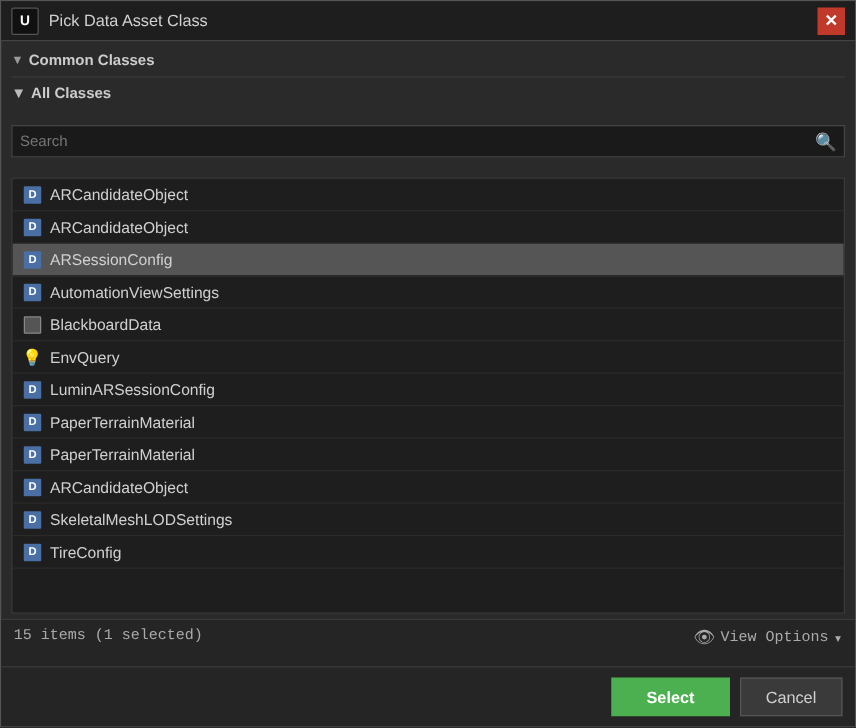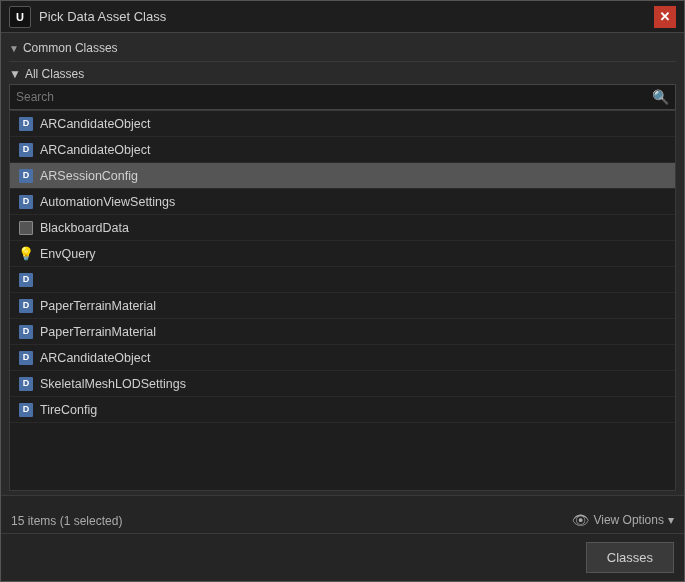--- a/index.html
+++ b/index.html
@@ -96,36 +96,36 @@
       gap: 4px;
       cursor: pointer;
     }
 
     .section-header .arrow {
       font-size: 10px;
       color: #999;
     }
 
     .section-label {
-      font-weight: normal;
+      font-weight: bold;
       color: #ccc;
     }
 
     .all-classes-header {
       display: flex;
       align-items: center;
       padding: 3px 8px;
       font-size: 12px;
       color: #bbb;
       gap: 4px;
       cursor: pointer;
     }
 
     .search-bar {
-      margin: 0 8px;
+      margin: 16px 8px;
       position: relative;
       flex-shrink: 0;
     }
 
     .search-input {
       width: 100%;
       background: #1a1a1a;
       border: 1px solid #444;
       color: #ccc;
       padding: 4px 28px 4px 6px;
@@ -226,27 +226,28 @@
       line-height: 1;
     }
 
     .item-name {
       font-size: 12.5px;
       color: #d0d0d0;
     }
 
     .footer {
       display: flex;
-      align-items: flex-end;
+      align-items: flex-start;
       justify-content: space-between;
       padding: 5px 10px;
       border-top: 1px solid #3a3a3a;
       background: #252525;
       flex-shrink: 0;
       height: 38px;
+      font-family: Liberation Mono, monospace;
     }
 
     .item-count {
       font-size: 12px;
       color: #aaa;
     }
 
     .view-options {
       display: flex;
       align-items: center;
@@ -371,20 +372,21 @@
         <div class="icon-env">💡</div>
       </div>
       <span class="item-name">EnvQuery</span>
     </div>
         <div class="list-item">
       <div class="item-icon">
         <div class="icon-data">
               <span class="icon-text">D</span>
             </div>
       </div>
+      <span class="item-name">LuminARSessionConfig</span>
     </div>
         <div class="list-item">
       <div class="item-icon">
         <div class="icon-data">
               <span class="icon-text">D</span>
             </div>
       </div>
       <span class="item-name">PaperTerrainMaterial</span>
     </div>
         <div class="list-item">
@@ -426,15 +428,16 @@
   <div class="footer">
     <span class="item-count">15 items (1 selected)</span>
     <div class="view-options">
       <span class="view-options-eye">👁</span>
       <span>View Options</span>
       <span>▾</span>
     </div>
   </div>
 
   <div class="buttons-row">
-    <button class="btn-cancel">Classes</button>
+    <button class="btn-select">Select</button>
+    <button class="btn-cancel">Cancel</button>
   </div>
 </div>
 
 </body></html>

